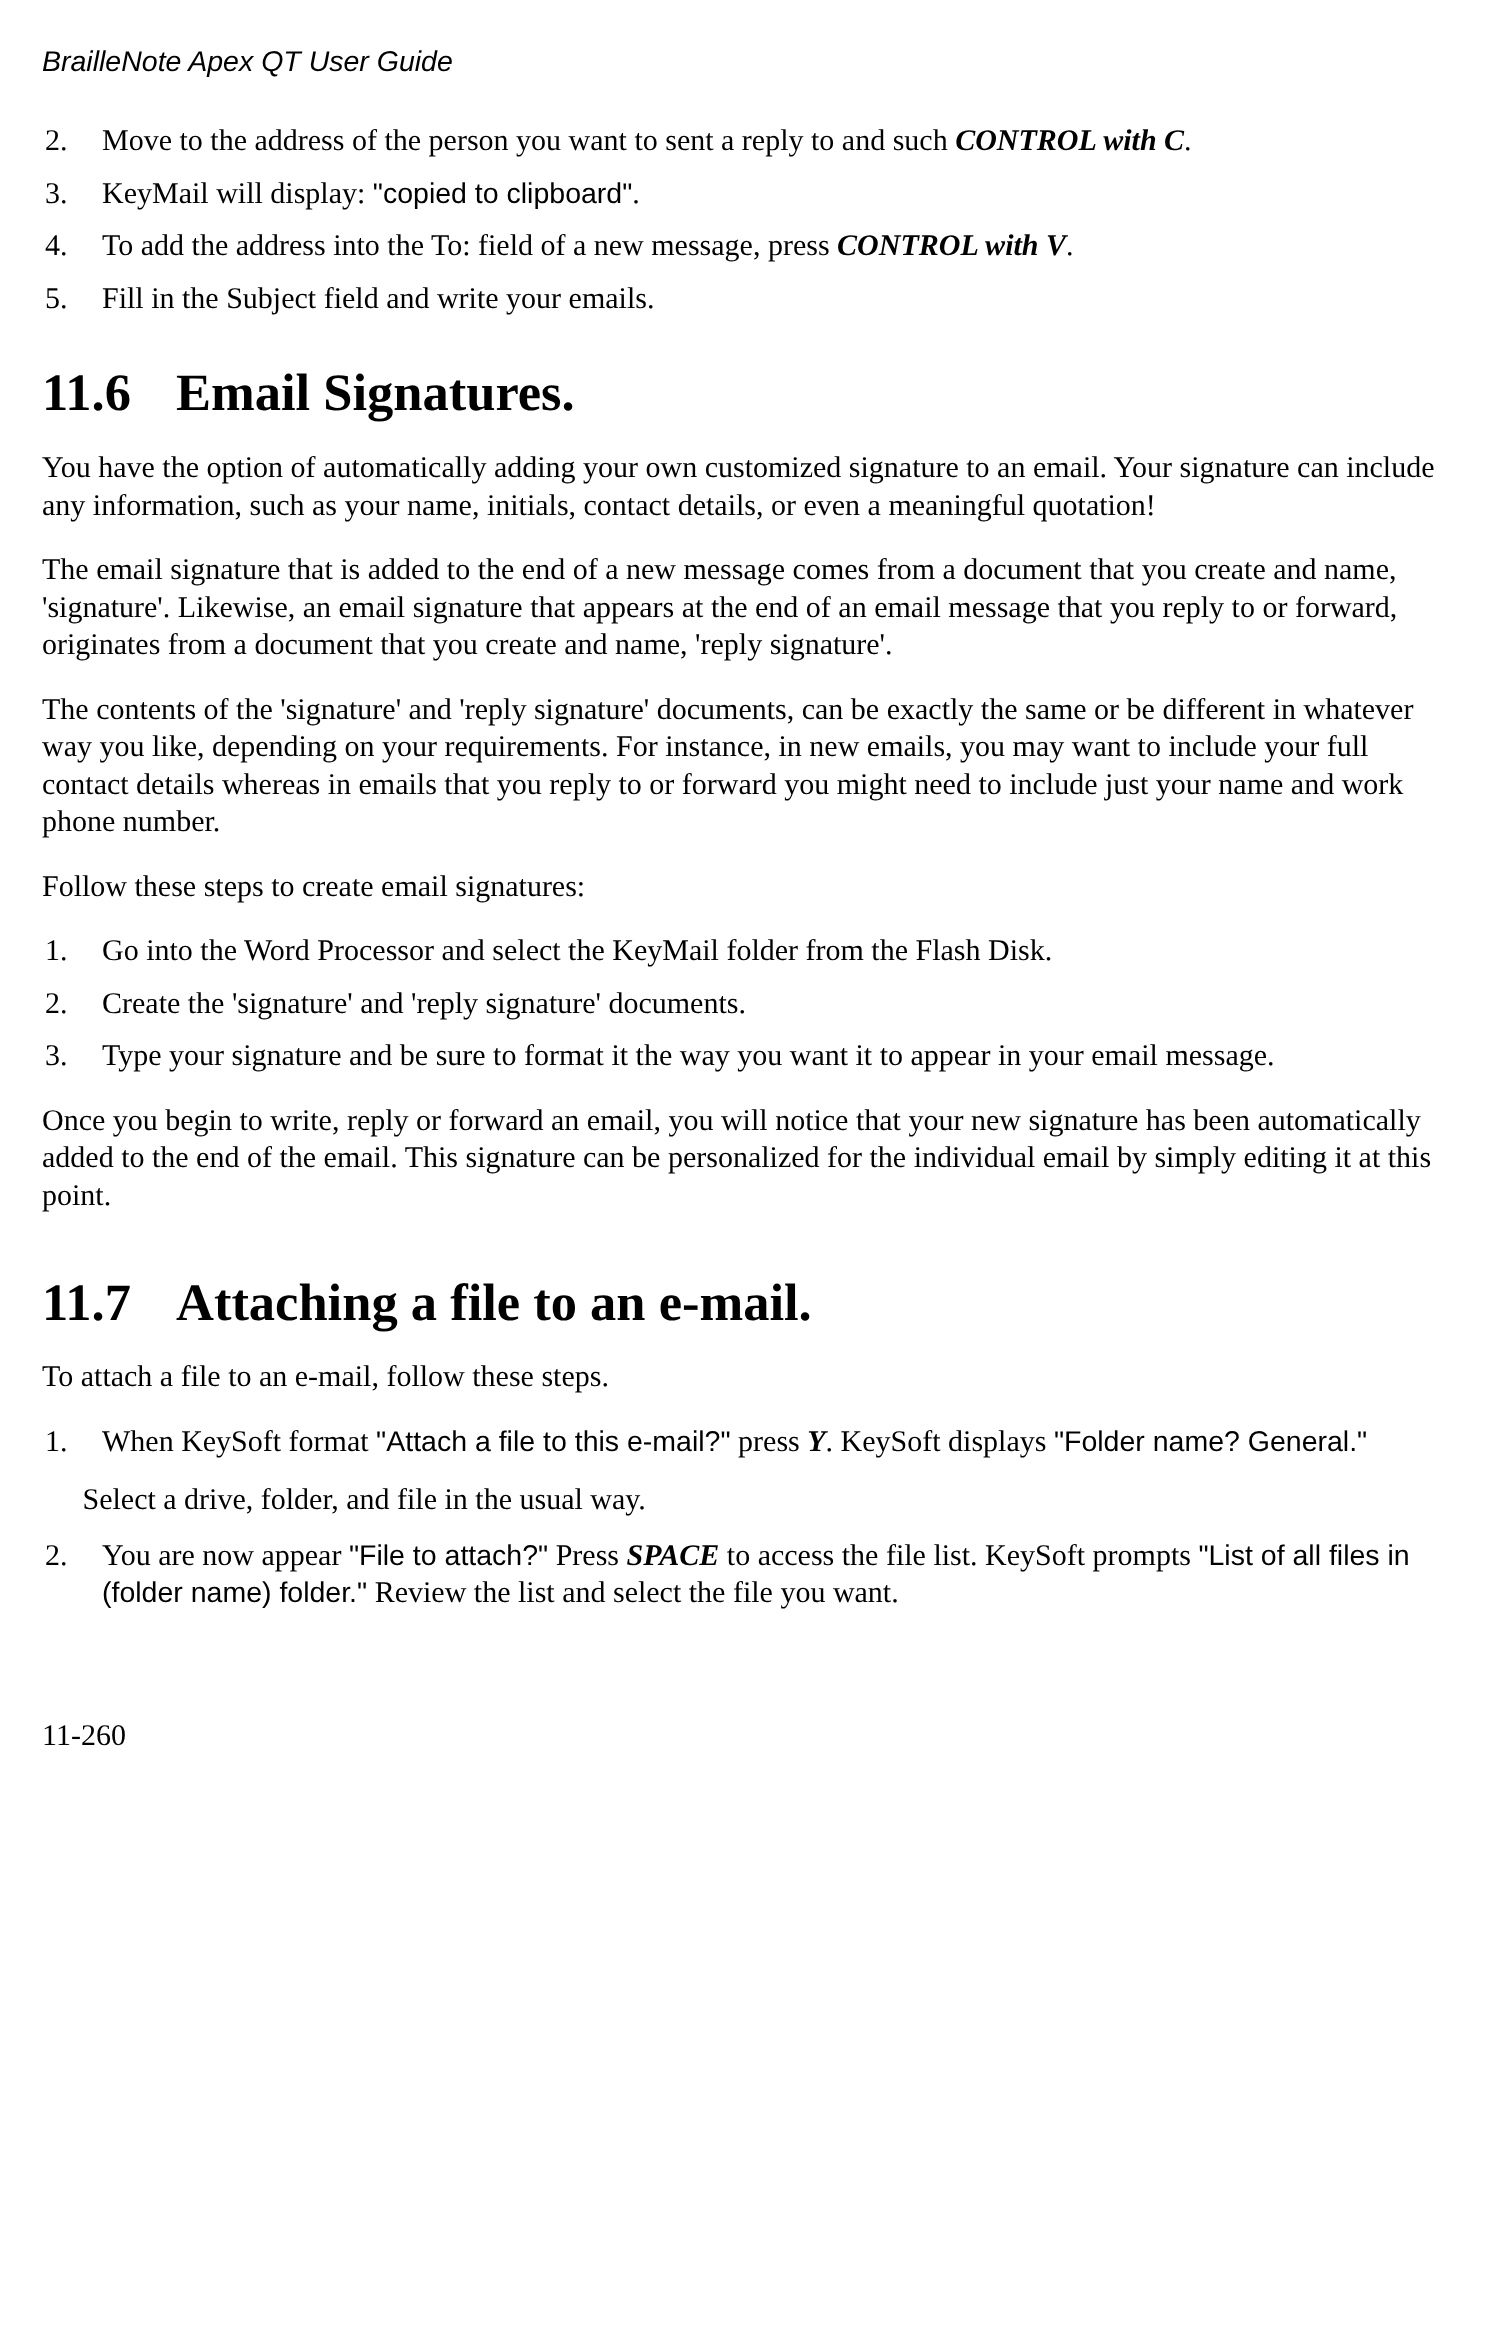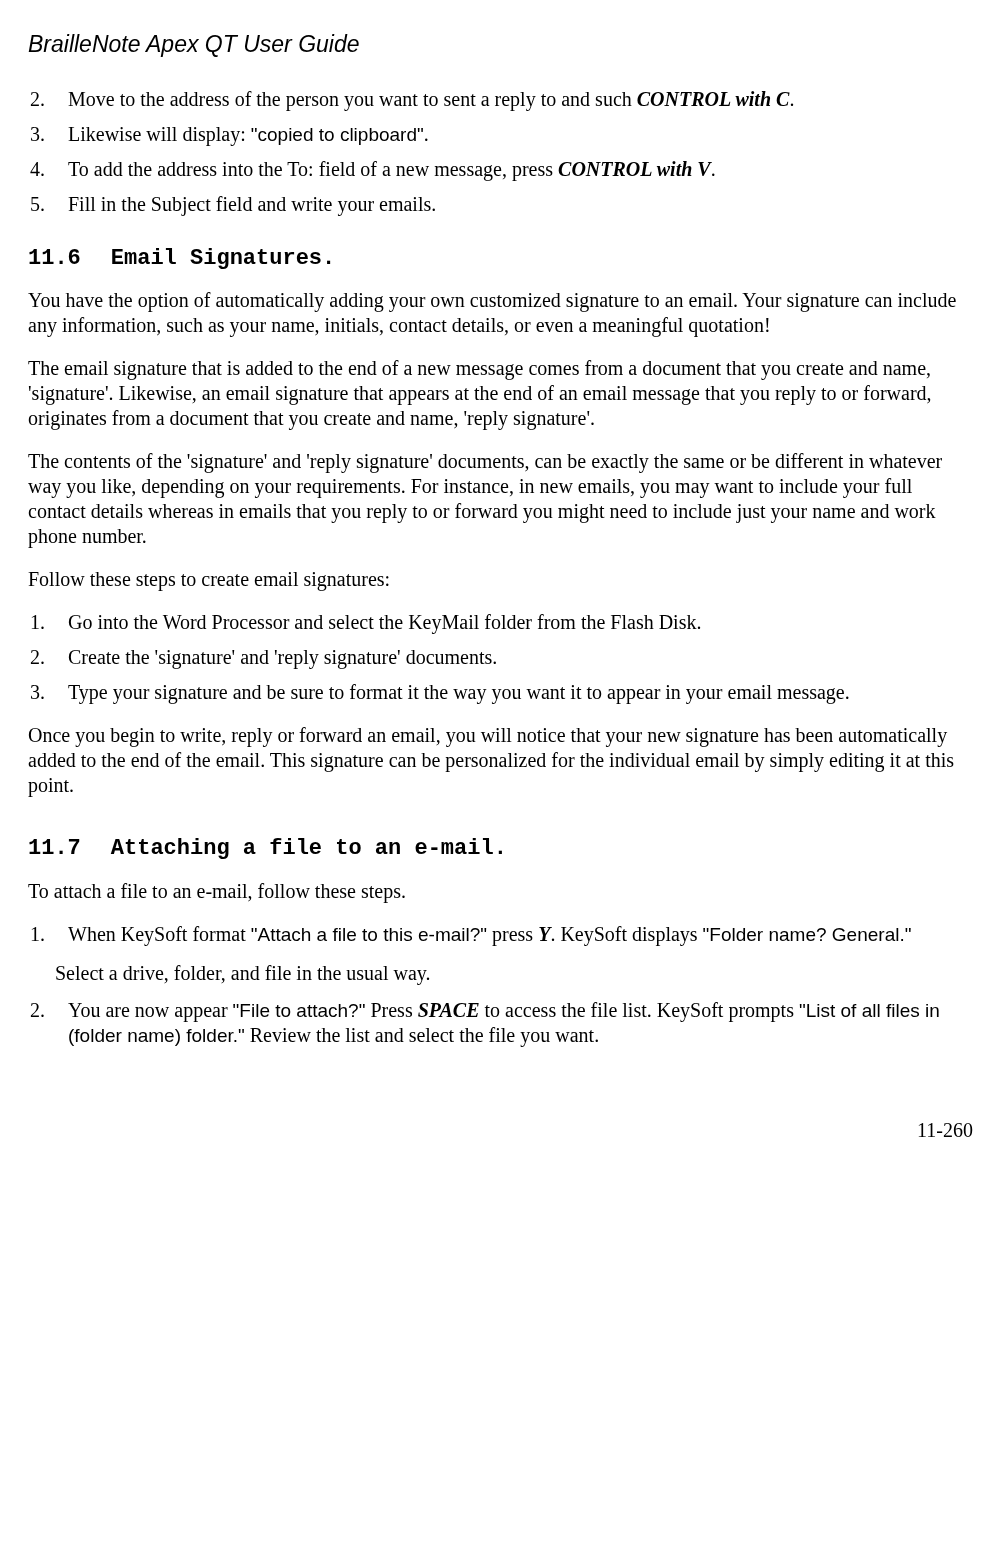--- a/index.html
+++ b/index.html
@@ -9,21 +9,21 @@
       color: #000;
       background: #fff;
       margin: 0;
       padding: 30px 28px 40px 28px;
       width: 1001px;
       box-sizing: border-box;
     }
     .header-title {
       font-style: italic;
       font-family: Arial, Helvetica, sans-serif;
-      font-size: 23px;
+      font-size: 19px;
       margin-bottom: 28px;
     }
     ol.numbered {
       list-style: none;
       padding-left: 0;
       margin: 0 0 18px 0;
     }
     ol.numbered > li {
       display: flex;
       margin-bottom: 10px;
@@ -31,50 +31,50 @@
     ol.numbered > li .num {
       flex: 0 0 38px;
       padding-left: 2px;
     }
     ol.numbered > li .body {
       flex: 1;
     }
     .bold-italic { font-weight: bold; font-style: italic; }
     .ui-text { font-family: Arial, Helvetica, sans-serif; font-size: 19px; }
     h2.section {
-      font-family: Liberation Mono, monospace;
+      font-family: Liberation Serif, serif;
       font-weight: bold;
-      font-size: 22px;
+      font-size: 35px;
       margin: 28px 0 16px 0;
     }
     h2.section .secnum { display:inline-block; margin-right: 30px; }
     p { margin: 0 0 18px 0; }
     .subbody { margin-left: 27px; margin-top:-4px; margin-bottom:12px;}
     .page-num {
-      text-align: right;
+      text-align: left;
       margin-top: 70px;
       font-size: 20px;
     }
   </style>
 </head>
 <body>
 
 <div class="header-title">BrailleNote Apex QT User Guide</div>
 
 <ol class="numbered">
   <li>
     <span class="num">2.</span>
     <span class="body">
       <span>Move to the address of the person you want to sent a reply to and such </span><span class="bold-italic">CONTROL with C</span><span>.</span>
     </span>
   </li>
   <li>
     <span class="num">3.</span>
     <span class="body">
-      <span>Likewise will display: </span><span class="ui-text">"copied to clipboard"</span><span>.</span>
+      <span>KeyMail will display: </span><span class="ui-text">"copied to clipboard"</span><span>.</span>
     </span>
   </li>
   <li>
     <span class="num">4.</span>
     <span class="body">
       <span>To add the address into the To: field of a new message, press </span><span class="bold-italic">CONTROL with V</span><span>.</span>
     </span>
   </li>
   <li>
     <span class="num">5.</span>

